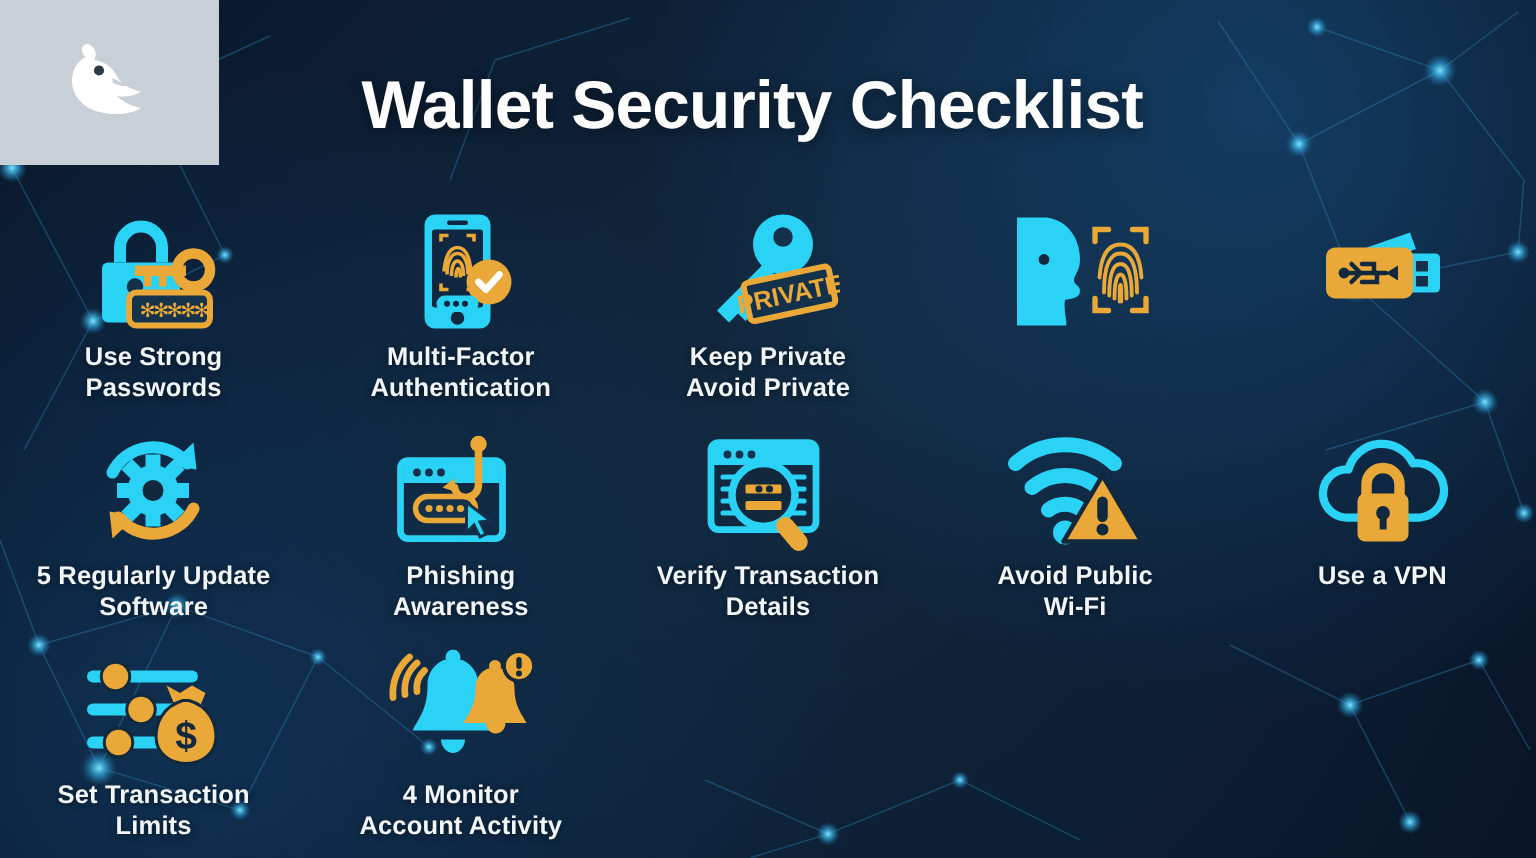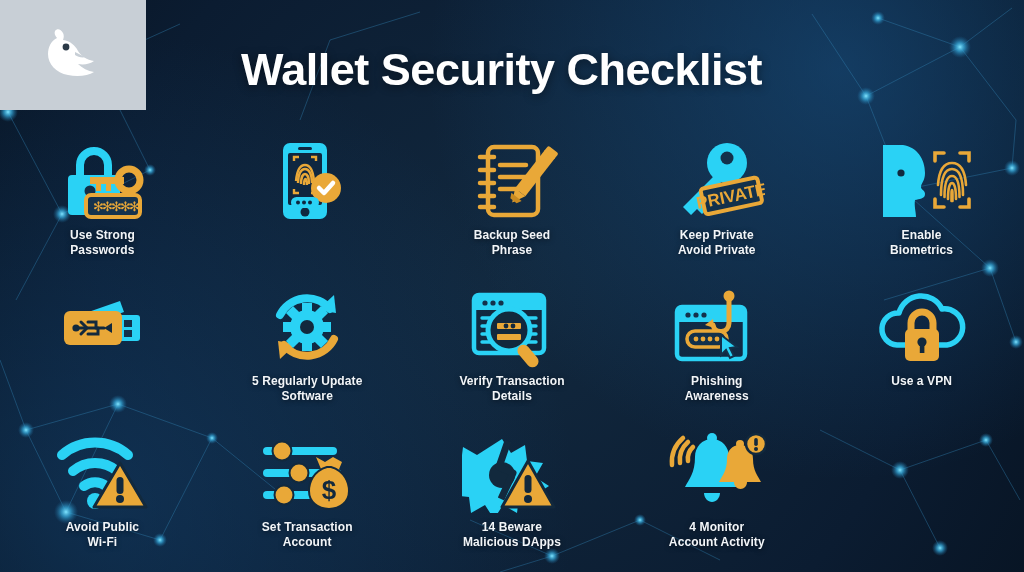--- a/index.html
+++ b/index.html
@@ -28,21 +28,21 @@
     text-shadow:0 2px 10px rgba(0,0,0,.45);
   }
   #grid{
     position:absolute;left:0;top:134px;width:1024px;height:438px;
     display:grid;grid-template-columns:repeat(5,1fr);grid-template-rows:repeat(3,146px);
   }
   .cell{display:flex;flex-direction:column;align-items:center;justify-content:flex-start;padding-top:4px;}
   .ico{height:86px;display:flex;align-items:center;justify-content:center;}
   .cap{
     margin-top:4px;text-align:center;color:#f2f5f8;
-    font-size:12px;font-weight:bold;line-height:1.22;letter-spacing:.1px;
+    font-size:17px;font-weight:bold;line-height:1.22;letter-spacing:.1px;
     text-shadow:0 1px 5px rgba(0,0,0,.5);white-space:pre-line;
   }
 </style>
 </head>
 <body>
 
 <div id="stage">
 
   <svg id="net" viewBox="0 0 1024 572">
     <defs>
@@ -140,41 +140,24 @@
           <circle cx="63" cy="49" r="15" fill="#e9a838"></circle>
           <path d="M56 49l5 5 9-10" fill="none" stroke="#fff" stroke-width="4.5" stroke-linecap="round" stroke-linejoin="round"></path>
           <rect x="28" y="58" width="28" height="11" rx="5.5" fill="#2ad2f5"></rect>
           <g fill="#0f2740">
               <circle cx="35" cy="63.5" r="2"></circle>
               <circle cx="41" cy="63.5" r="2"></circle>
               <circle cx="47" cy="63.5" r="2"></circle>
             </g>
         </svg>
       </div>
-    </div>
-
-    <div class="cell">
-      <div class="ico">
-        <svg width="92" height="84" viewBox="0 0 92 84">
-          <rect x="22" y="8" width="50" height="68" rx="6" fill="none" stroke="#e9a838" stroke-width="4.5"></rect>
-          <g stroke="#e9a838" stroke-width="4.5" stroke-linecap="round">
-            <path d="M14 18h14M14 31h14M14 44h14M14 57h14M14 68h14"></path>
-            <path d="M34 26h26M34 38h26M34 50h20"></path>
-          </g>
-          <g transform="rotate(38 62 44)">
-            <rect x="55" y="8" width="13" height="48" fill="#e9a838"></rect>
-            <path d="M55 56h13l-6.5 13z" fill="#e9a838"></path>
-            <path d="M55 62h13l-2.5 5h-8z" fill="#c98a21"></path>
-            <rect x="55" y="2" width="13" height="8" rx="2" fill="#e9a838"></rect>
-          </g>
-        </svg>
-      </div>
-      <div class="cap">Backup Seed
-Phrase</div>
-    </div>
+      <div class="cap">Multi-Factor
+Authentication</div>
+    </div>
+
 
 
     <div class="cell">
       <div class="ico">
         <svg width="96" height="84" viewBox="0 0 96 84">
           <g fill="#2ad2f5">
             <circle cx="58" cy="24" r="20"></circle>
             <circle cx="58" cy="19" r="6.5" fill="#13314b"></circle>
             <path d="M46 36L14 68l8 8 6-6 5 5 5-5-5-5 6-6 5 5 5-5-5-5 9-9z"></path>
           </g>
@@ -199,22 +182,20 @@
           </g>
           <g stroke="#e9a838" stroke-width="2.6" fill="none" stroke-linecap="round">
             <path d="M68 56c0-18 4-26 11-26s11 8 11 26"></path>
             <path d="M71.5 58c0-15 3-21 7.5-21s7.5 6 7.5 21"></path>
             <path d="M75 60c0-12 2-16 4-16s4 4 4 16"></path>
             <path d="M78.5 62c0-9 0-11 .5-11s.5 2 .5 11"></path>
             <path d="M65 46c1-15 6-22 14-22s13 7 14 22"></path>
           </g>
         </svg>
       </div>
-      <div class="cap">Enable
-Biometrics</div>
     </div>
 
     <div class="cell">
       <div class="ico">
         <svg width="96" height="80" viewBox="0 0 96 80">
           <path d="M20 30L66 14l4 11-44 16z" fill="#2ad2f5"></path>
           <rect x="64" y="28" width="22" height="26" rx="3" fill="#2ad2f5"></rect>
           <rect x="70" y="33" width="8" height="7" fill="#13314b"></rect>
             <rect x="70" y="43" width="8" height="7" fill="#13314b"></rect>
           <rect x="10" y="24" width="58" height="34" rx="6" fill="#e9a838"></rect>
@@ -250,49 +231,20 @@
           <circle cx="45" cy="42" r="7" fill="#12293d"></circle>
         </svg>
       </div>
       <div class="cap">5 Regularly Update
 Software</div>
     </div>
 
     <div class="cell">
       <div class="ico">
         <svg width="96" height="84" viewBox="0 0 96 84">
-          <rect x="10" y="10" width="70" height="58" rx="5" fill="none" stroke="#2ad2f5" stroke-width="4.5"></rect>
-          <rect x="12" y="12" width="66" height="13" fill="#2ad2f5"></rect>
-          <g fill="#13314b">
-              <circle cx="21" cy="18" r="2.6"></circle>
-              <circle cx="29" cy="18" r="2.6"></circle>
-              <circle cx="37" cy="18" r="2.6"></circle>
-            </g>
-          <g stroke="#2ad2f5" stroke-width="3.4" stroke-linecap="round">
-            <path d="M18 33h54M18 41h54M18 49h54M18 57h54"></path>
-          </g>
-          <circle cx="45" cy="45" r="21" fill="#12293d" stroke="#2ad2f5" stroke-width="5"></circle>
-          <g fill="#e9a838">
-              <rect x="33" y="38" width="24" height="6" rx="1"></rect>
-              <rect x="33" y="49" width="24" height="6" rx="1"></rect>
-            </g>
-          <g fill="#12293d">
-              <circle cx="42" cy="41" r="2.4"></circle>
-              <circle cx="49" cy="41" r="2.4"></circle>
-            </g>
-          <rect x="58" y="58" width="12" height="26" rx="6" transform="rotate(-40 64 71)" fill="#e9a838"></rect>
-        </svg>
-      </div>
-      <div class="cap">Verify Transaction
-Details</div>
-    </div>
-
-    <div class="cell">
-      <div class="ico">
-        <svg width="96" height="84" viewBox="0 0 96 84">
           <rect x="8" y="22" width="68" height="52" rx="5" fill="none" stroke="#2ad2f5" stroke-width="4.5"></rect>
           <rect x="10" y="24" width="64" height="13" fill="#2ad2f5"></rect>
           <g fill="#13314b">
               <circle cx="19" cy="30" r="2.6"></circle>
               <circle cx="27" cy="30" r="2.6"></circle>
               <circle cx="35" cy="30" r="2.6"></circle>
             </g>
           <g stroke="#e9a838" stroke-width="5" fill="none" stroke-linecap="round">
             <path d="M60 14v24c0 10-14 12-16 2"></path>
           </g>
@@ -307,87 +259,100 @@
             </g>
           <path d="M52 50l16 12-7 1 4 8-4 2-4-8-5 5z" fill="#2ad2f5" stroke="#13314b" stroke-width="2"></path>
         </svg>
       </div>
       <div class="cap">Phishing
 Awareness</div>
     </div>
 
     <div class="cell">
       <div class="ico">
+        <svg width="96" height="84" viewBox="0 0 96 84">
+          <rect x="10" y="10" width="70" height="58" rx="5" fill="none" stroke="#2ad2f5" stroke-width="4.5"></rect>
+          <rect x="12" y="12" width="66" height="13" fill="#2ad2f5"></rect>
+          <g fill="#13314b">
+              <circle cx="21" cy="18" r="2.6"></circle>
+              <circle cx="29" cy="18" r="2.6"></circle>
+              <circle cx="37" cy="18" r="2.6"></circle>
+            </g>
+          <g stroke="#2ad2f5" stroke-width="3.4" stroke-linecap="round">
+            <path d="M18 33h54M18 41h54M18 49h54M18 57h54"></path>
+          </g>
+          <circle cx="45" cy="45" r="21" fill="#12293d" stroke="#2ad2f5" stroke-width="5"></circle>
+          <g fill="#e9a838">
+              <rect x="33" y="38" width="24" height="6" rx="1"></rect>
+              <rect x="33" y="49" width="24" height="6" rx="1"></rect>
+            </g>
+          <g fill="#12293d">
+              <circle cx="42" cy="41" r="2.4"></circle>
+              <circle cx="49" cy="41" r="2.4"></circle>
+            </g>
+          <rect x="58" y="58" width="12" height="26" rx="6" transform="rotate(-40 64 71)" fill="#e9a838"></rect>
+        </svg>
+      </div>
+      <div class="cap">Verify Transaction
+Details</div>
+    </div>
+
+    <div class="cell">
+      <div class="ico">
+        <svg width="96" height="80" viewBox="0 0 96 80">
+          <g fill="none" stroke="#2ad2f5" stroke-width="10" stroke-linecap="round">
+            <path d="M8 22a50 50 0 0 1 66 0"></path>
+            <path d="M19 38a34 34 0 0 1 44 0"></path>
+            <path d="M30 53a18 18 0 0 1 22 0"></path>
+          </g>
+          <circle cx="41" cy="68" r="8" fill="#2ad2f5"></circle>
+          <path d="M66 30l26 44H40z" fill="#e9a838" stroke="#12293d" stroke-width="3" stroke-linejoin="round"></path>
+          <rect x="62.5" y="44" width="7" height="17" rx="3.5" fill="#12293d"></rect>
+          <circle cx="66" cy="66" r="4" fill="#12293d"></circle>
+        </svg>
+      </div>
+      <div class="cap">Avoid Public
+Wi-Fi</div>
+    </div>
+
+    <div class="cell">
+      <div class="ico">
         <svg width="94" height="80" viewBox="0 0 94 80">
           <path d="M22 58a16 16 0 0 1 2-32 23 23 0 0 1 43-4 15 15 0 0 1 5 36z" fill="none" stroke="#2ad2f5" stroke-width="5.5" stroke-linejoin="round"></path>
           <path d="M36 44V36a11 11 0 0 1 22 0v8" fill="none" stroke="#e9a838" stroke-width="7"></path>
           <rect x="30" y="42" width="34" height="32" rx="5" fill="#e9a838"></rect>
           <circle cx="47" cy="55" r="4.6" fill="#12293d"></circle>
             <rect x="44.8" y="57" width="4.6" height="9" fill="#12293d"></rect>
         </svg>
       </div>
       <div class="cap">Use a VPN</div>
     </div>
 
     <div class="cell">
       <div class="ico">
-        <svg width="96" height="80" viewBox="0 0 96 80">
-          <g fill="none" stroke="#2ad2f5" stroke-width="10" stroke-linecap="round">
-            <path d="M8 22a50 50 0 0 1 66 0"></path>
-            <path d="M19 38a34 34 0 0 1 44 0"></path>
-            <path d="M30 53a18 18 0 0 1 22 0"></path>
-          </g>
-          <circle cx="41" cy="68" r="8" fill="#2ad2f5"></circle>
-          <path d="M66 30l26 44H40z" fill="#e9a838" stroke="#12293d" stroke-width="3" stroke-linejoin="round"></path>
-          <rect x="62.5" y="44" width="7" height="17" rx="3.5" fill="#12293d"></rect>
-          <circle cx="66" cy="66" r="4" fill="#12293d"></circle>
-        </svg>
-      </div>
-      <div class="cap">Avoid Public
-Wi-Fi</div>
-    </div>
-
-    <div class="cell">
-      <div class="ico">
         <svg width="100" height="80" viewBox="0 0 100 80">
           <g stroke="#2ad2f5" stroke-width="8" stroke-linecap="round">
             <path d="M10 18h66"></path>
               <path d="M10 40h70"></path>
               <path d="M10 62h46"></path>
           </g>
           <g fill="#e9a838" stroke="#12293d" stroke-width="2">
             <circle cx="25" cy="18" r="9.5"></circle>
               <circle cx="42" cy="40" r="9.5"></circle>
               <circle cx="27" cy="62" r="9.5"></circle>
           </g>
           <path d="M64 36l-5-12 9 5 8-5 9 5-5 12z" fill="#e9a838"></path>
           <path d="M70 34c-14 4-18 16-18 24 0 11 9 18 20 18s20-7 20-18c0-8-4-20-18-24z" fill="#e9a838" stroke="#12293d" stroke-width="2"></path>
           <text x="72" y="66" text-anchor="middle" fill="#12293d" font-size="26" font-weight="bold" font-family="'Liberation Sans',sans-serif">$</text>
         </svg>
       </div>
       <div class="cap">Set Transaction
-Account</div>
-    </div>
-
-    <div class="cell">
-      <div class="ico">
-        <svg width="100" height="80" viewBox="0 0 100 80">
-          <g fill="#2ad2f5">
-            <path d="M40 6l9 14 14-8 2 16 16 2-8 14 14 9-14 9-6 4-10-2-2 16-14-8-9 14-9-14-14 8-2-16-16-2 8-14-14-9 14-9 2-16 14 8z"></path>
-          </g>
-          <circle cx="40" cy="42" r="13" fill="#12293d"></circle>
-          <path d="M46 8l-9 26 14 6-12 26" fill="none" stroke="#12293d" stroke-width="7" stroke-linejoin="round"></path>
-          <path d="M66 28l26 46H40z" fill="#e9a838" stroke="#12293d" stroke-width="3" stroke-linejoin="round"></path>
-          <rect x="62.5" y="42" width="7" height="18" rx="3.5" fill="#12293d"></rect>
-          <circle cx="66" cy="66" r="4" fill="#12293d"></circle>
-        </svg>
-      </div>
-      <div class="cap">14 Beware
-Malicious DApps</div>
-    </div>
+Limits</div>
+    </div>
+
 
     <div class="cell">
       <div class="ico">
         <svg width="98" height="80" viewBox="0 0 98 80">
           <g fill="none" stroke="#e9a838" stroke-width="4.5" stroke-linecap="round">
             <path d="M20 28a16 16 0 0 1 5-14"></path>
               <path d="M12 30a24 24 0 0 1 8-21"></path>
               <path d="M4 32a32 32 0 0 1 11-27"></path>
           </g>
           <path d="M44 6c10 0 17 8 17 18 0 16 6 22 10 30H17c4-8 10-14 10-30 0-10 7-18 17-18z" fill="#2ad2f5"></path>

